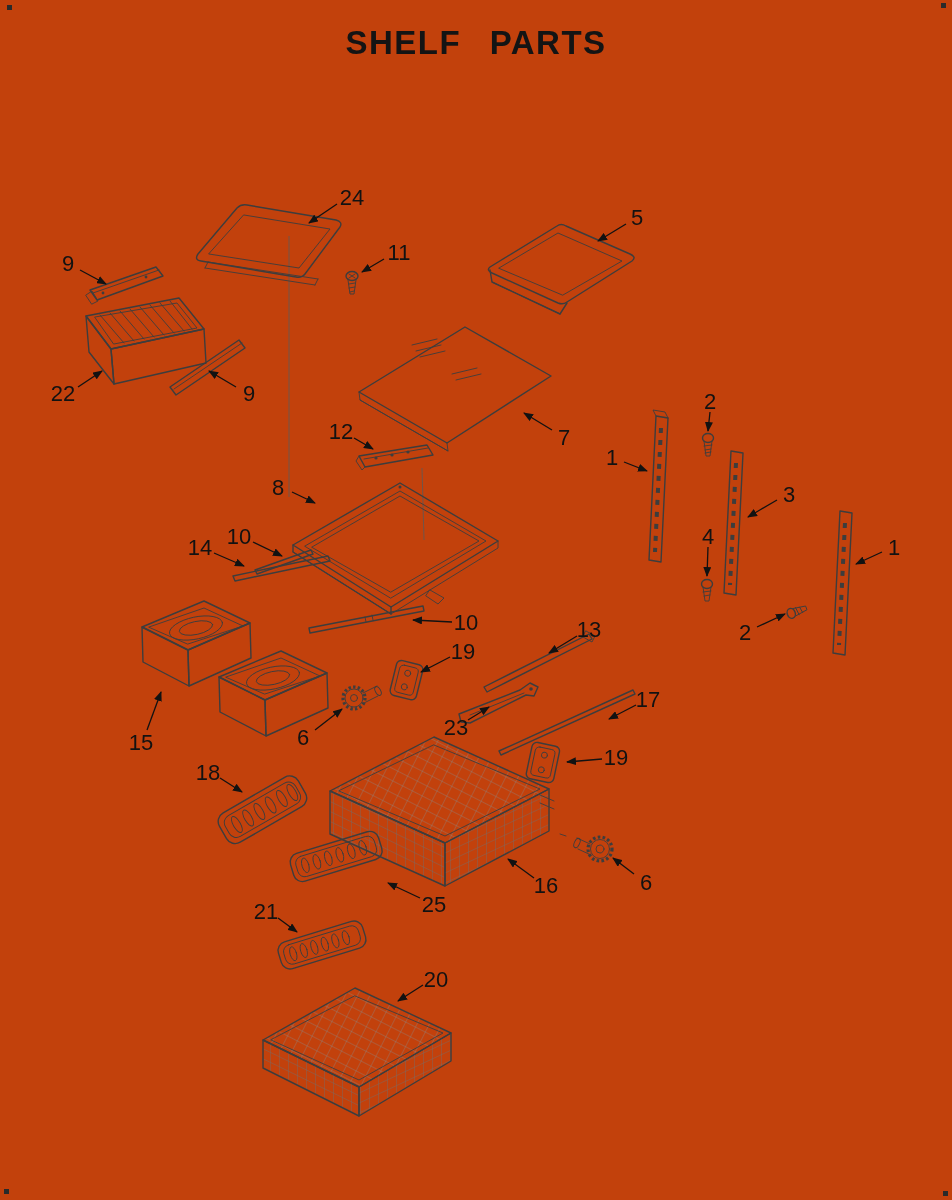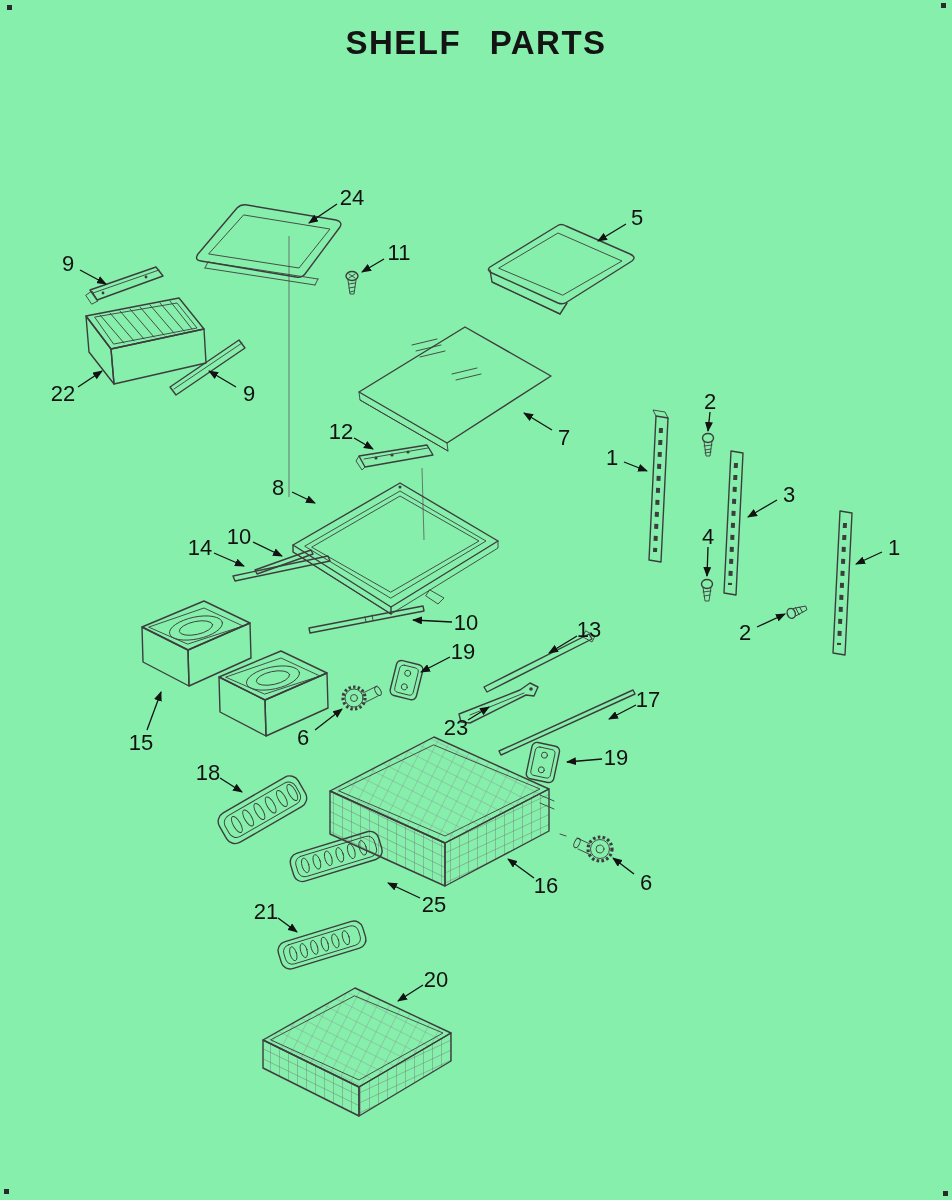--- a/index.html
+++ b/index.html
@@ -1,16 +1,16 @@
 <!DOCTYPE html>
 <html><head>
 <meta charset="utf-8">
 <style>
   html,body{margin:0;padding:0;background:#fff;}
-  .page{position:relative;width:952px;height:1200px;background:#86efac;overflow:hidden;
+  .page{position:relative;width:952px;height:1200px;background:#c2410c;overflow:hidden;
         font-family:"Liberation Sans", sans-serif;}
   .page-title{position:absolute;top:24px;left:0;width:100%;text-align:center;
         font-size:33px;font-weight:700;color:#141414;letter-spacing:1.5px;word-spacing:18px;}
   svg{position:absolute;top:0;left:0;}
   .ln{fill:none;stroke:#3d3d3d;stroke-width:1.4;stroke-linejoin:round;stroke-linecap:round;}
   .thin{stroke-width:0.9;}
   .hair{fill:none;stroke:#5a5a5a;stroke-width:0.8;}
   .dot{fill:#3d3d3d;stroke:none;}
   .slots{fill:none;stroke:#3d3d3d;stroke-width:4;stroke-dasharray:5,7;}
   .leader{stroke:#121212;stroke-width:1.3;fill:none;}

